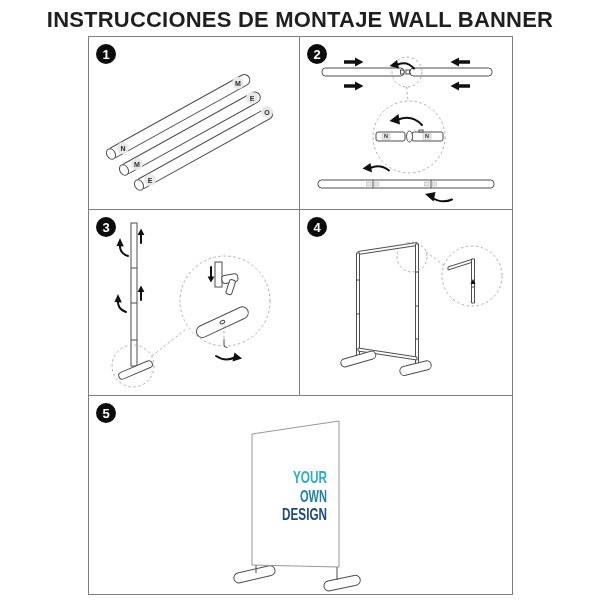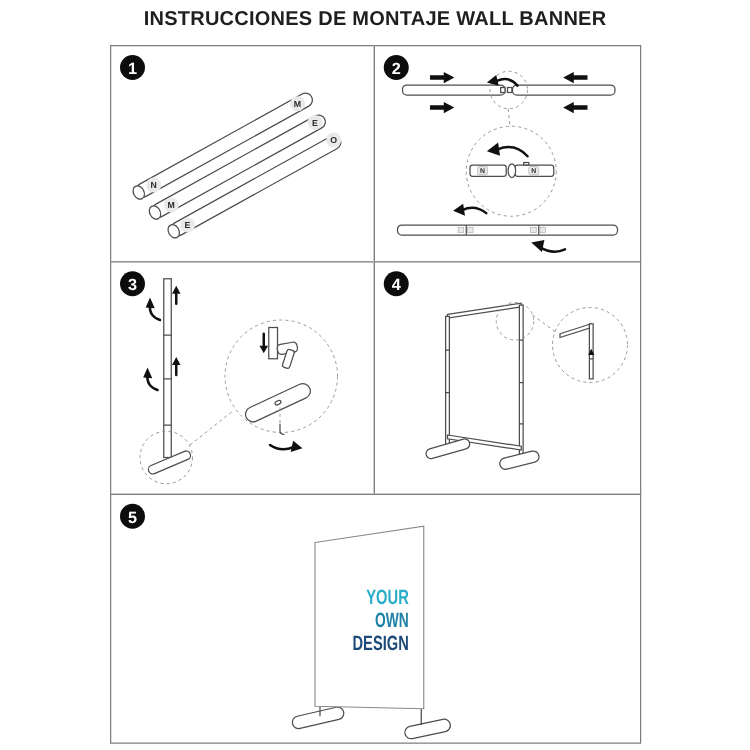--- a/index.html
+++ b/index.html
@@ -7,21 +7,21 @@
     --badge-bg:#0c0c0c; --badge-fg:#ffffff; --label-bg:#e9e9e9;
     --design-your:#2aaec8; --design-own:#1e81a6; --design-design:#1d4a78;
   }
   html,body{margin:0;padding:0;}
   body{
     width:600px;height:600px;background:#ffffff;position:relative;overflow:hidden;
     font-family:"Liberation Sans",sans-serif;color:var(--ink);
   }
   .title{
     position:absolute;top:7px;left:0;width:600px;text-align:center;
-    font-size:16px;font-weight:700;letter-spacing:.2px;color:var(--ink);
+    font-size:22px;font-weight:700;letter-spacing:.2px;color:var(--ink);
   }
   .grid{position:absolute;left:88px;top:36px;width:425px;height:559px;}
   .cell{position:absolute;border:1px solid var(--border);background:#fff;box-sizing:border-box;}
   #cell1{left:0;top:0;width:212px;height:174px;}
   #cell2{left:211px;top:0;width:214px;height:174px;}
   #cell3{left:0;top:173px;width:212px;height:187px;}
   #cell4{left:211px;top:173px;width:214px;height:187px;}
   #cell5{left:0;top:359px;width:425px;height:200px;}
   .badge{
     position:absolute;left:7px;top:7px;width:20px;height:20px;border-radius:50%;

